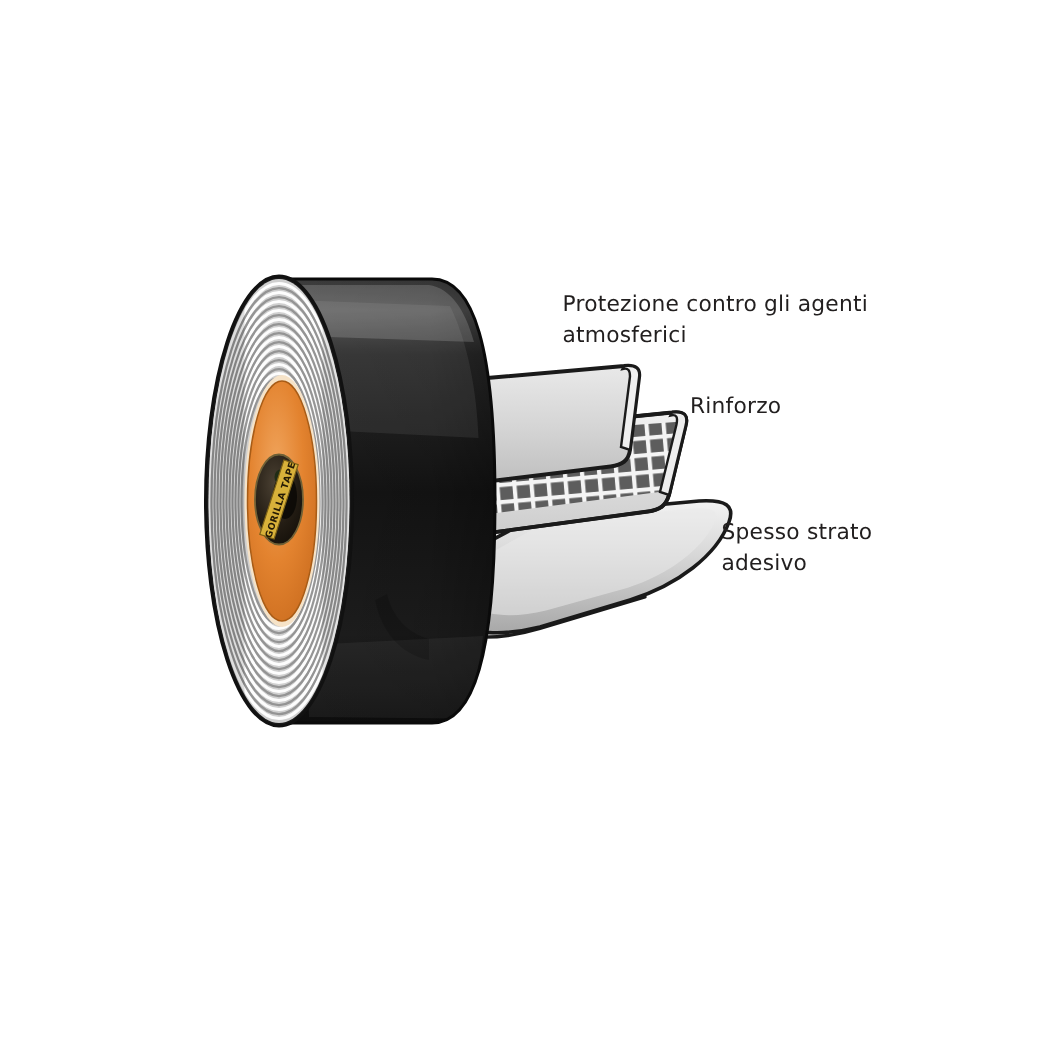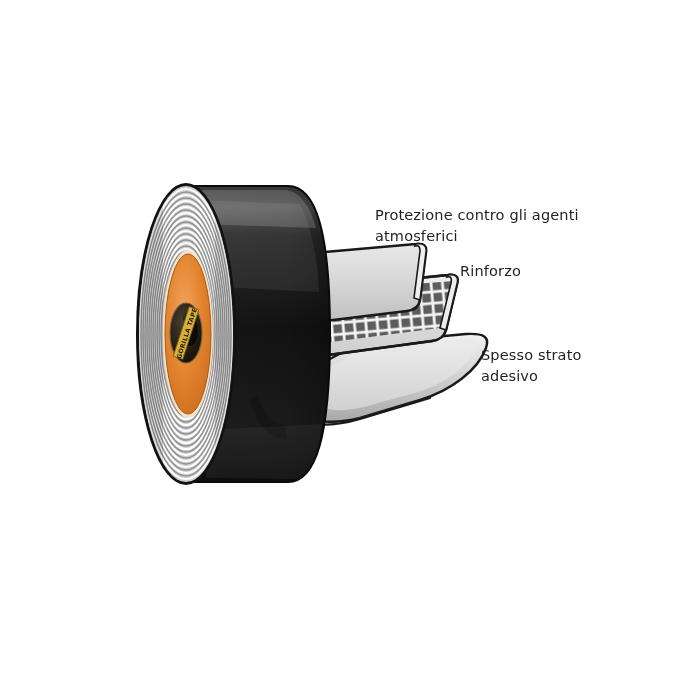--- a/index.html
+++ b/index.html
@@ -29,21 +29,21 @@
   .callout-label {
     position: absolute;
     font-family: "DejaVu Sans", sans-serif;
     font-size: 14.5px;
     line-height: 1.42;
     color: #221f1f;
     letter-spacing: 0.15px;
     white-space: pre-line;
     -webkit-font-smoothing: antialiased;
   }
-  #label-weather  { left: 375px; top: 193px; width: 215px; margin-top: 12px; }
+  #label-weather  { left: 375px; top: 193px; width: 215px; }
   #label-reinforce{ left: 460px; top: 261px; width: 160px; }
   #label-adhesive { left: 481px; top: 345px; width: 170px; }
 </style>
 </head>
 <body>
 
 <div id="stage">
 
   <svg id="diagram-svg" viewBox="0 0 700 700">
     <defs>

